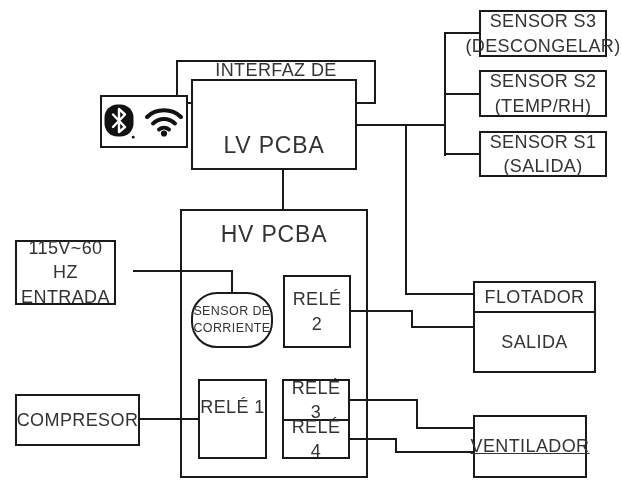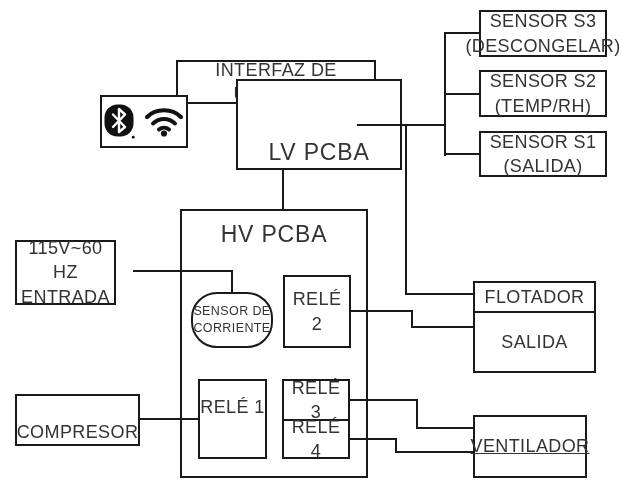--- a/index.html
+++ b/index.html
@@ -51,21 +51,21 @@
 </style>
 </head>
 <body>
 
 <div class="canvas">
 
   <div class="box layer1 txt-md" style="left:176px; top:37px; width:200px; height:44px;margin-top:23px;">
     <span>INTERFAZ DE USUARIO</span>
   </div>
 
-  <div class="box layer1 title-lg align-bottom" style="left:191px; top:79px; width:166px; height:91px; padding-bottom:0;margin-left:45px;">
+  <div class="box layer1 title-lg align-bottom" style="left:191px; top:79px; width:166px; height:91px; padding-bottom:7px;">
     <span>LV PCBA</span>
   </div>
 
   <div class="box layer1 title-lg align-top" style="left:180px; top:209px; width:188px; height:269px; padding-top:8px;">
     <span>HV PCBA</span>
   </div>
 
   <div class="ln" style="left:282px; top:169px; width:2px; height:42px;"></div>
   <div class="ln" style="left:357px; top:124px; width:89px; height:2px;"></div>
   <div class="ln" style="left:444px; top:32px; width:2px; height:124px;"></div>
@@ -145,21 +145,21 @@
   </div>
 
   <div class="box layer3 txt-md" style="left:282px; top:379px; width:68px; height:42px;justify-content:center;">
     <span>RELÉ 3</span>
   </div>
 
   <div class="box layer3 txt-md" style="left:282px; top:419px; width:68px; height:40px;">
     <span>RELÉ 4</span>
   </div>
 
-  <div class="box layer3 txt-md" style="left:15px; top:394px; width:125px; height:52px;justify-content:flex-end;">
+  <div class="box layer3 txt-md" style="left:15px; top:394px; width:125px; height:52px;">
     <span>COMPRESOR</span>
   </div>
 
   <div class="box layer3 txt-md" style="left:473px; top:281px; width:123px; height:32px;">
     <span>FLOTADOR</span>
   </div>
 
   <div class="box layer3 txt-md" style="left:473px; top:311px; width:123px; height:62px;">
     <span>SALIDA</span>
   </div>

